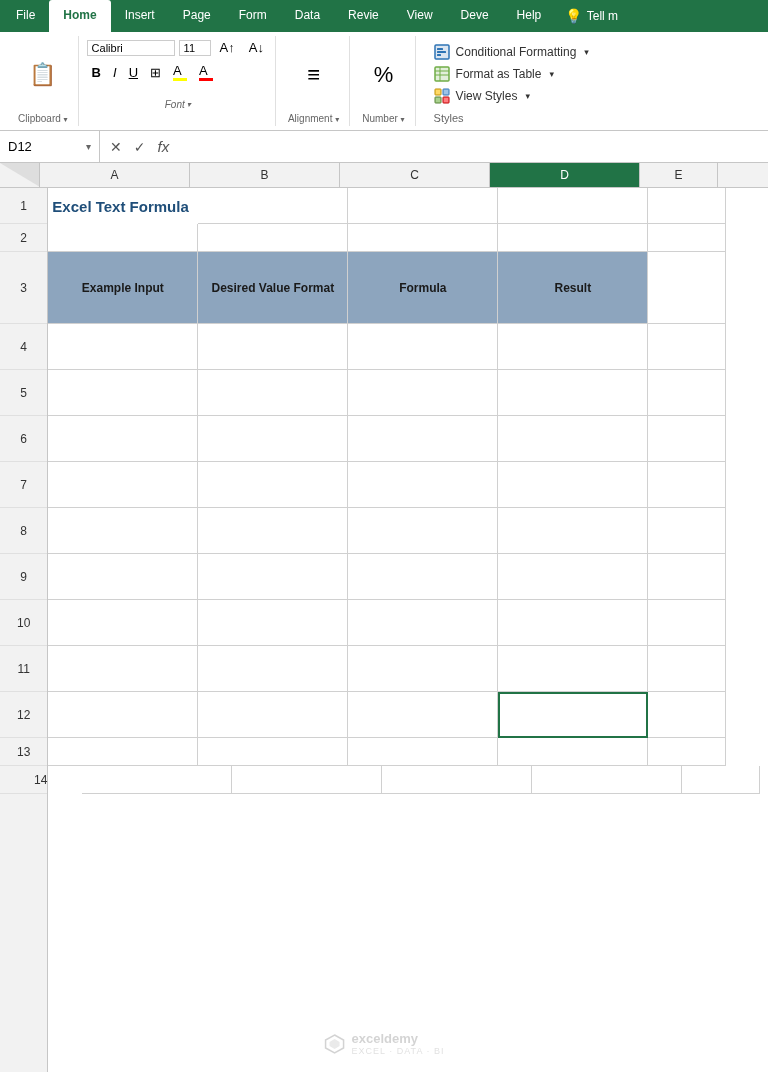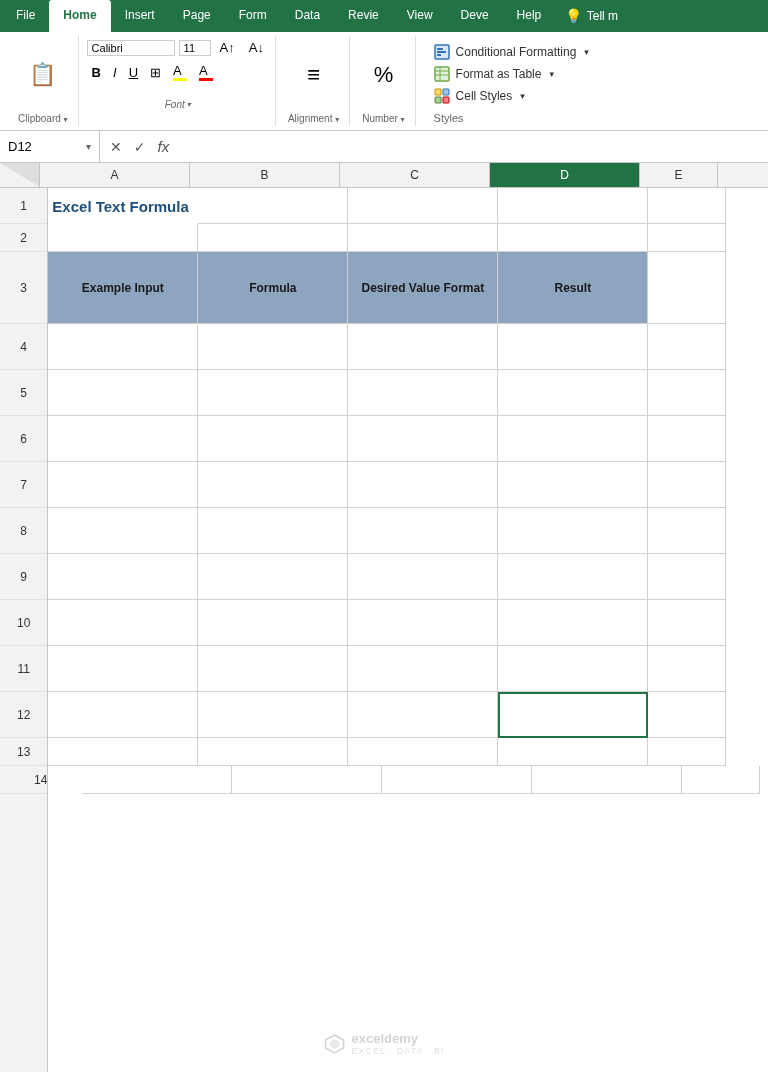--- a/index.html
+++ b/index.html
@@ -198,21 +198,21 @@
       </div>
       <div class="ribbon-right-btn">
         <span class="icon-small">
           <svg width="16" height="16" viewBox="0 0 16 16">
               <rect x="1" y="1" width="6" height="6" fill="#ffd966" stroke="#bf8f00" stroke-width="1" rx="0.5"></rect>
               <rect x="9" y="1" width="6" height="6" fill="#9dc3e6" stroke="#2e74b5" stroke-width="1" rx="0.5"></rect>
               <rect x="1" y="9" width="6" height="6" fill="#a9d18e" stroke="#548235" stroke-width="1" rx="0.5"></rect>
               <rect x="9" y="9" width="6" height="6" fill="#ff7c80" stroke="#c00000" stroke-width="1" rx="0.5"></rect>
             </svg>
         </span>
-        <span>Cell Styles</span>
+        <span>View Styles</span>
         <span style="font-size:9px;margin-left:2px;">▾</span>
       </div>
     </div>
     <div class="ribbon-right-label">
       <span>Styles</span>
     </div>
   </div>
 </div>
 
 <div class="formula-bar">
@@ -278,25 +278,25 @@
         <div class="cell cell-b"></div>
         <div class="cell cell-c"></div>
         <div class="cell cell-d"></div>
         <div class="cell cell-e"></div>
       </div>
 
       <div class="grid-row row-h3">
         <div class="cell cell-a header-cell">
           <span>Example Input</span>
         </div>
+        <div class="cell cell-b header-cell">
+          <span>Desired Value Format</span>
+        </div>
         <div class="cell cell-c header-cell">
           <span>Formula</span>
-        </div>
-        <div class="cell cell-b header-cell">
-          <span>Desired Value Format</span>
         </div>
         <div class="cell cell-d header-cell">
           <span>Result</span>
         </div>
         <div class="cell cell-e"></div>
       </div>
 
       <div class="grid-row row-h4">
         <div class="cell cell-a"></div>
         <div class="cell cell-b"></div>

